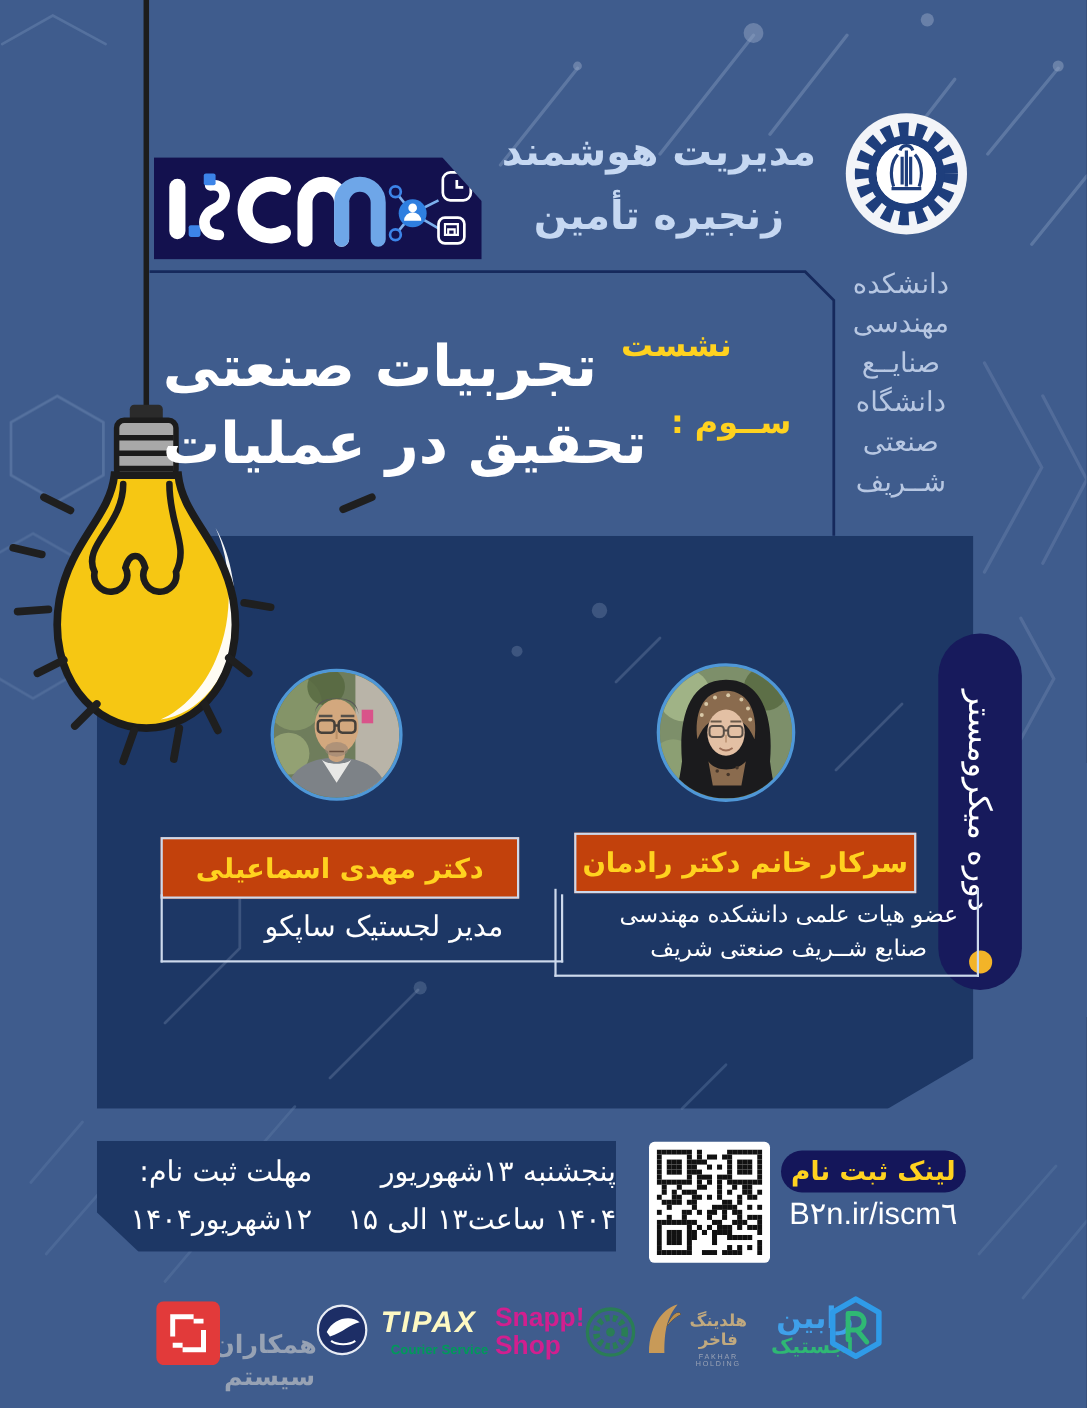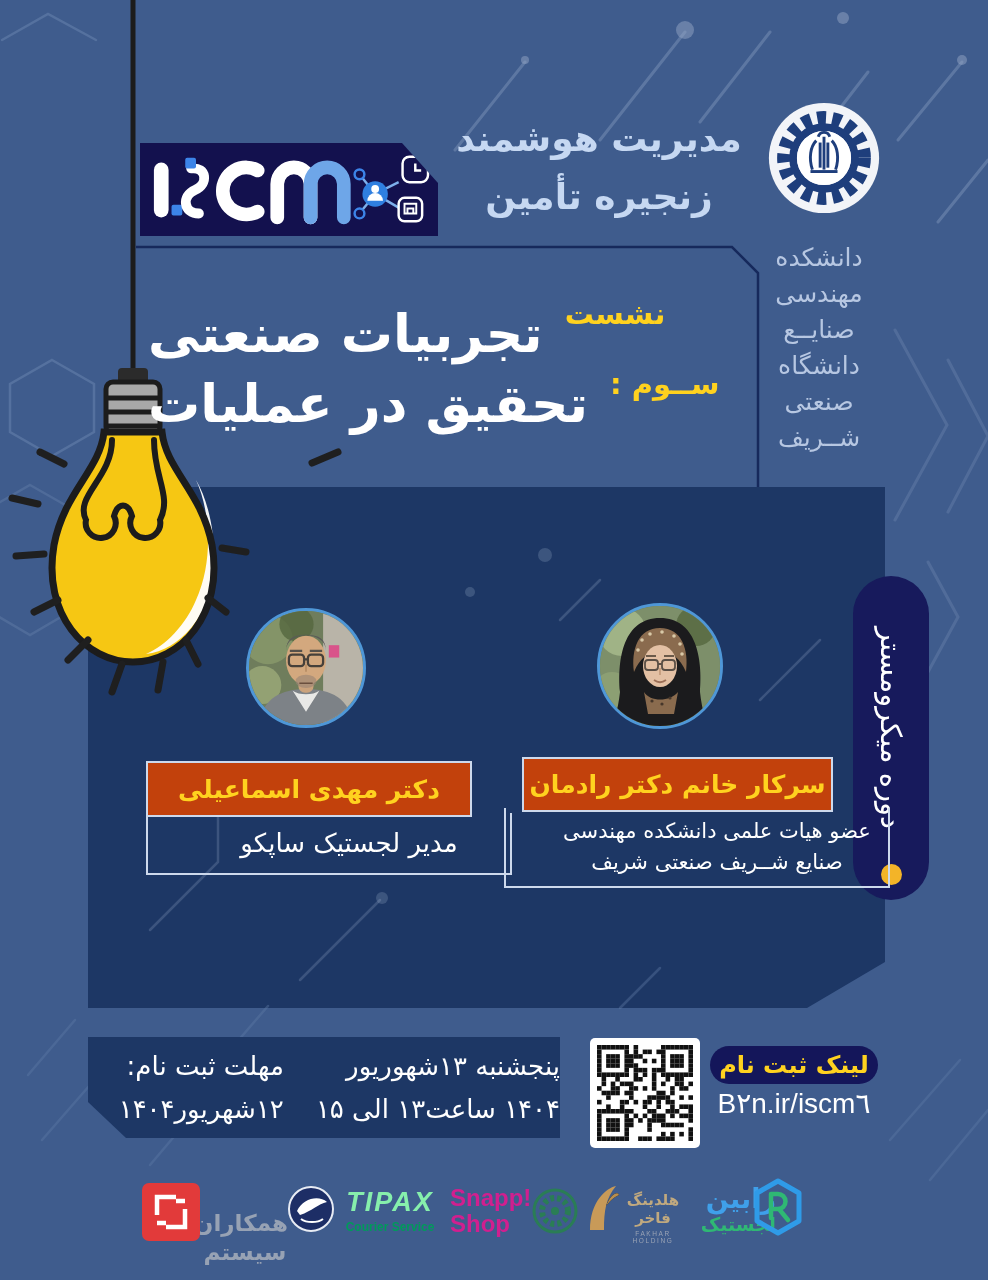--- a/index.html
+++ b/index.html
@@ -96,22 +96,22 @@
     font-size:28px;direction:ltr;unicode-bidi:plaintext;z-index:6;
     font-family:"Liberation Sans","DejaVu Sans",sans-serif;
   }
 
   
   .sp{z-index:6;}
   .hamkaran-text{left:202px;top:1186px;width:86px;text-align:center;direction:rtl;
     color:#97a2b4;font-size:23px;font-weight:700;line-height:29px;margin-top:23px;}
   .tipax-word{left:336px;top:1187px;width:108px;text-align:center;
     font-family:"Liberation Sans","DejaVu Sans",sans-serif;}
-  .tipax-word .t1{color:#86efac;font-size:27px;font-weight:900;font-style:italic;letter-spacing:2px;}
-  .tipax-word .t2{color:#009a5b;font-size:12px;font-weight:700;margin-top:2px;}
+  .tipax-word .t1{color:#fef9c3;font-size:27px;font-weight:900;font-style:italic;letter-spacing:2px;}
+  .tipax-word .t2{color:#009a5b;font-size:12px;font-weight:700;margin-top:2px;text-align:right;}
   .snapp{left:450px;top:1185px;width:84px;color:#d11f8f;font-size:24px;font-weight:900;
     line-height:26px;font-family:"Liberation Sans","DejaVu Sans",sans-serif;}
   .fakhar-text{left:618px;top:1191px;width:70px;text-align:center;}
   .fakhar-text .f1{color:#c0a97f;font-size:15px;font-weight:700;direction:rtl;}
   .fakhar-text .f2{color:#9aa3b5;font-size:6.5px;letter-spacing:1.6px;margin-top:3px;
     font-family:"Liberation Sans","DejaVu Sans",sans-serif;}
   .rabin-text{left:708px;top:1185px;width:68px;text-align:center;direction:rtl;}
   .rabin-text .r1{color:#3fa0ea;font-size:27px;font-weight:900;line-height:28px;}
   .rabin-text .r2{color:#2fb874;font-size:19px;font-weight:700;}
 </style>

